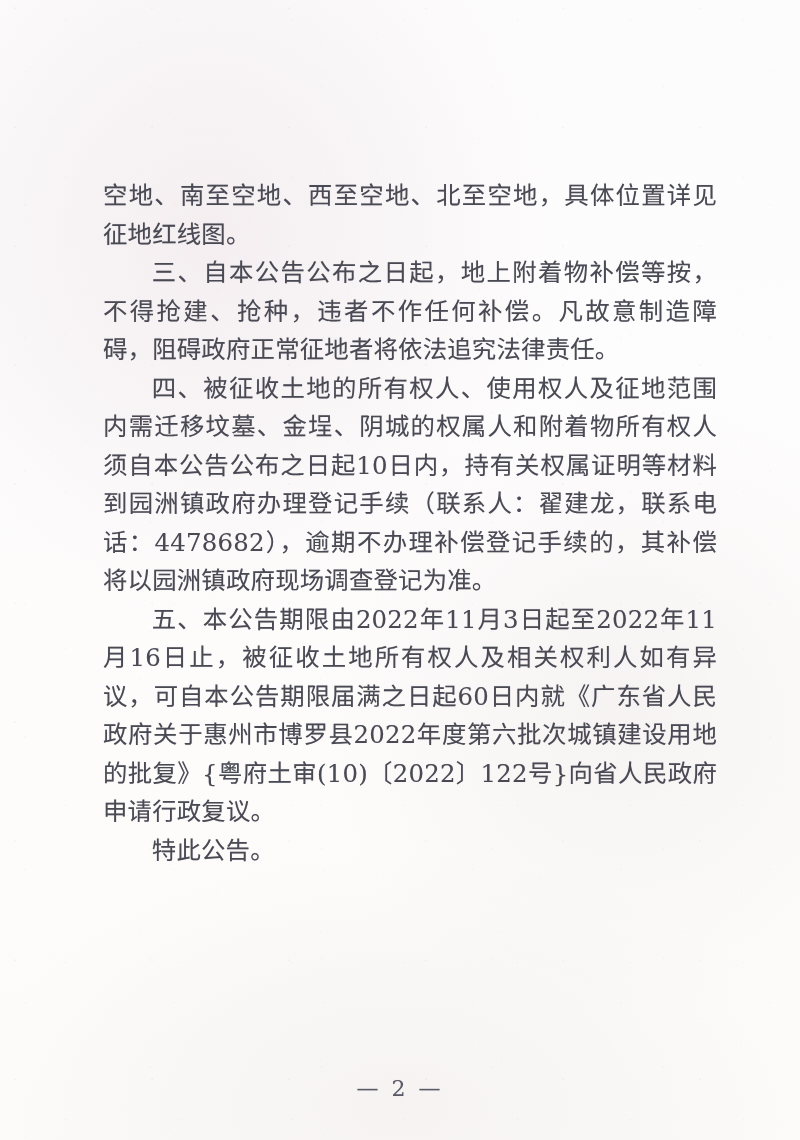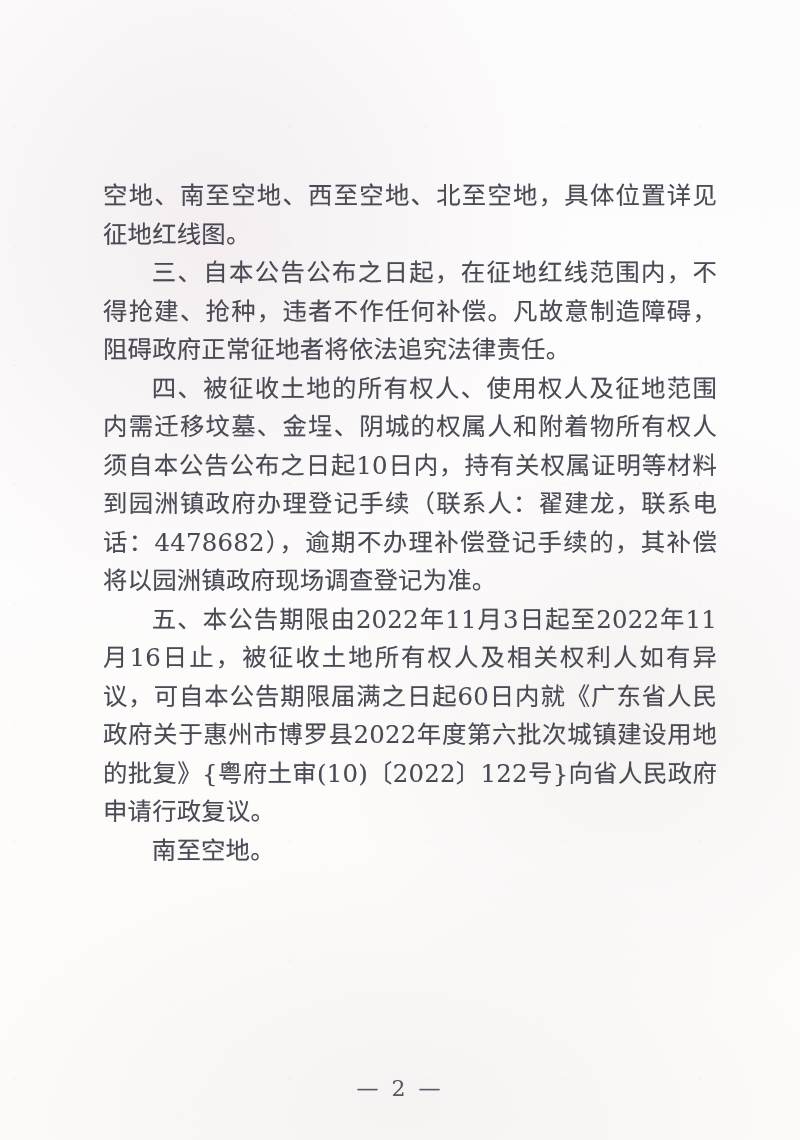--- a/index.html
+++ b/index.html
@@ -95,27 +95,27 @@
 
 <div class="page-sheet">
 
   <div class="scan-grain"></div>
 
   <div class="doc-body">
 
     <p class="doc-para">空地、南至空地、西至空地、北至空地，具体位置详见征地红线图。</p>
 
 
-    <p class="doc-para indent">三、自本公告公布之日起，在征地红线范围内，不得抢建、抢种，违者不作任何补偿。凡故意制造障碍，阻碍政府正常征地者将依法追究法律责任。</p>
+    <p class="doc-para indent">三、自本公告公布之日起，地上附着物补偿等按，不得抢建、抢种，违者不作任何补偿。凡故意制造障碍，阻碍政府正常征地者将依法追究法律责任。</p>
 
     <p class="doc-para indent">四、被征收土地的所有权人、使用权人及征地范围内需迁移坟墓、金埕、阴城的权属人和附着物所有权人须自本公告公布之日起10日内，持有关权属证明等材料到园洲镇政府办理登记手续（联系人：翟建龙，联系电话：4478682），逾期不办理补偿登记手续的，其补偿将以园洲镇政府现场调查登记为准。</p>
 
     <p class="doc-para indent">五、本公告期限由2022年11月3日起至2022年11月16日止，被征收土地所有权人及相关权利人如有异议，可自本公告期限届满之日起60日内就《广东省人民政府关于惠州市博罗县2022年度第六批次城镇建设用地的批复》{粤府土审(10)〔2022〕122号}向省人民政府申请行政复议。</p>
 
-    <p class="doc-para indent">南至空地。</p>
+    <p class="doc-para indent">特此公告。</p>
 
   </div>
 
   <div class="page-footer">
     <span class="page-number">— 2 —</span>
   </div>
 
 </div>
 
 </body></html>

